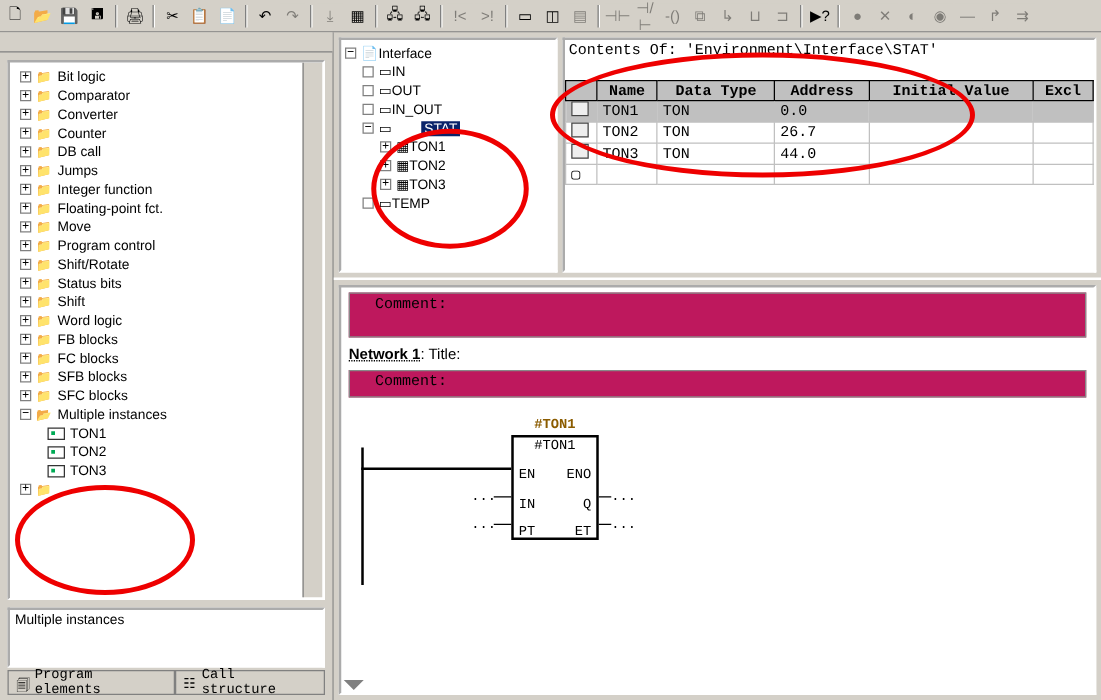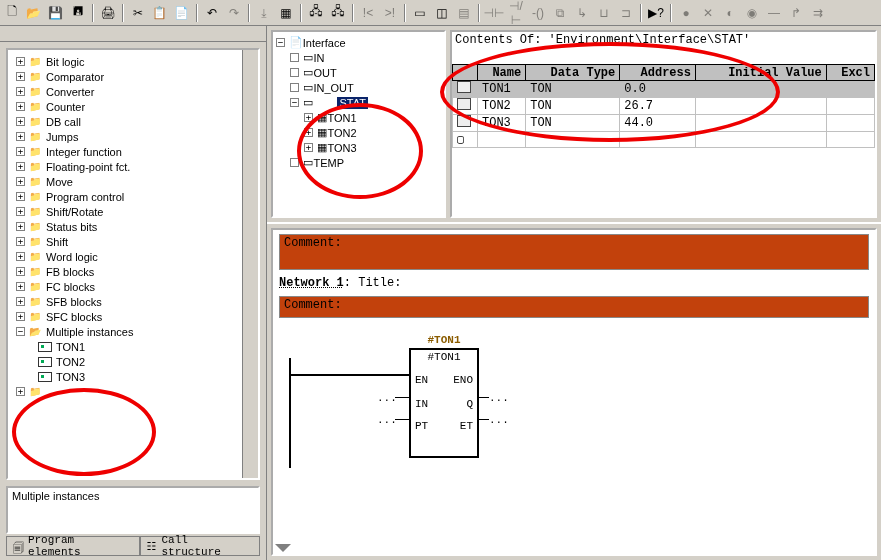--- a/index.html
+++ b/index.html
@@ -168,21 +168,21 @@
   table.var {
     border-collapse: collapse;
     width: 100%;
     font-family:"Courier New",monospace;
     font-size:12px;
   }
   table.var th {
     background:#c0c0c0;
     border:1px solid #000;
     font-weight:bold;
-    text-align:right;
+    text-align:center;
     padding:0 4px;
     height:16px;
   }
   table.var td {
     border:1px solid #c0c0c0;
     padding:0 4px;
     height:16px;
   }
   tr.sel td { background:#c0c0c0; }
   .rowicon {
@@ -193,29 +193,29 @@
   .editor {
     flex:1;
     background:#fff;
     margin: 4px;
     border: 2px inset #fff;
     position:relative;
     overflow:hidden;
   }
   .comment-box {
     margin: 4px 6px;
-    background:#c2410c;
+    background:#be185d;
     border:1px solid #888;
     height:36px;
     font-family:"Courier New",monospace;
     font-size:12px;
-    padding:1px 4px;
+    padding:1px 20px;
   }
   .nw-title {
-    font-family:Liberation Mono, monospace;
+    font-family:Liberation Sans, sans-serif;
     font-size:12px;
     padding: 2px 6px;
   }
   .nw-title .bold { font-weight:bold; text-decoration: underline dotted; }
   .ladder {
     position:relative;
     margin: 10px 6px;
     height: 140px;
   }
   .rail {
@@ -224,21 +224,21 @@
     border-left:2px solid #000;
   }
   .hwire {
     position:absolute;
     top:46px; left:10px; width:120px;
     border-top:2px solid #000;
   }
   .fbblock {
     position:absolute;
     left:130px; top:20px;
-    width:70px; height:110px;
+    width:70px; height:84px;
     border:2px solid #000;
     font-family:"Courier New",monospace;
     font-size:11px;
     text-align:center;
   }
   .fbname-out {
     position:absolute; top:-16px; left:0; right:0;
     color:#8b5c00; font-weight:bold;
   }
   .fbname-in { padding-top:1px; }

